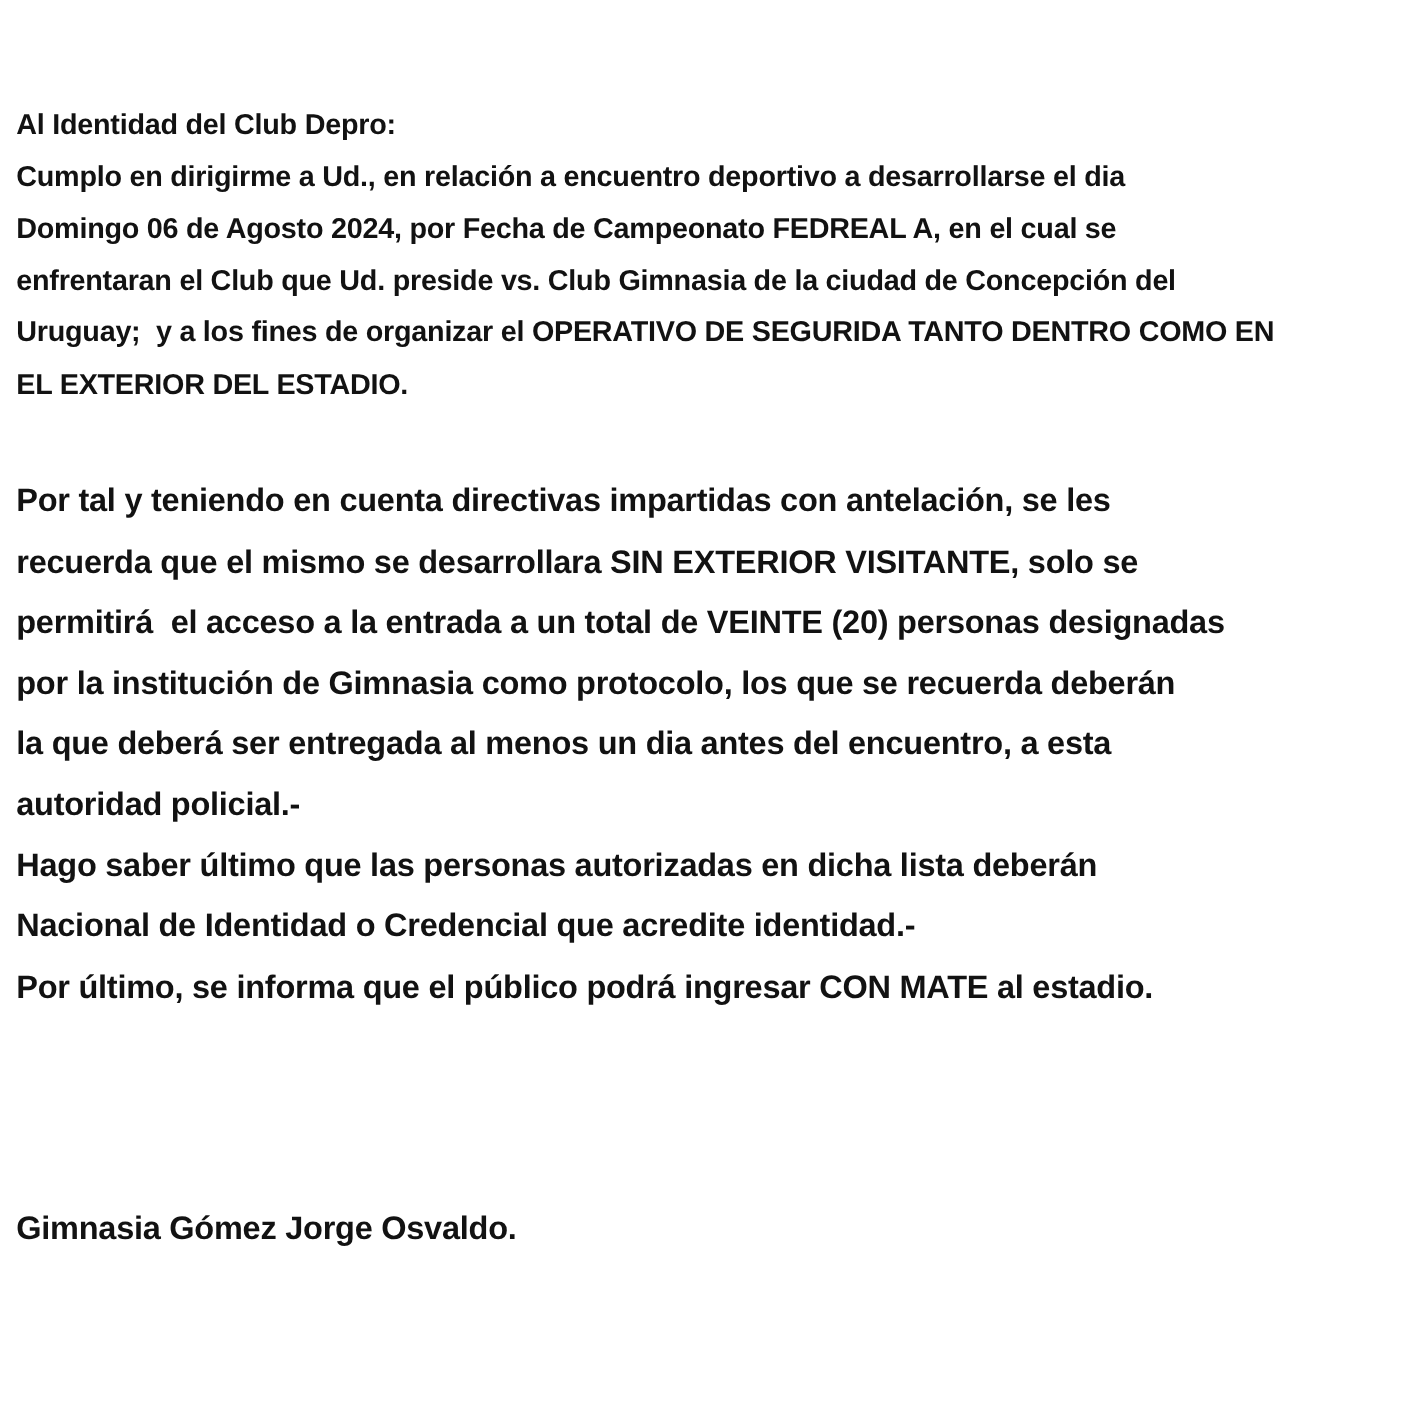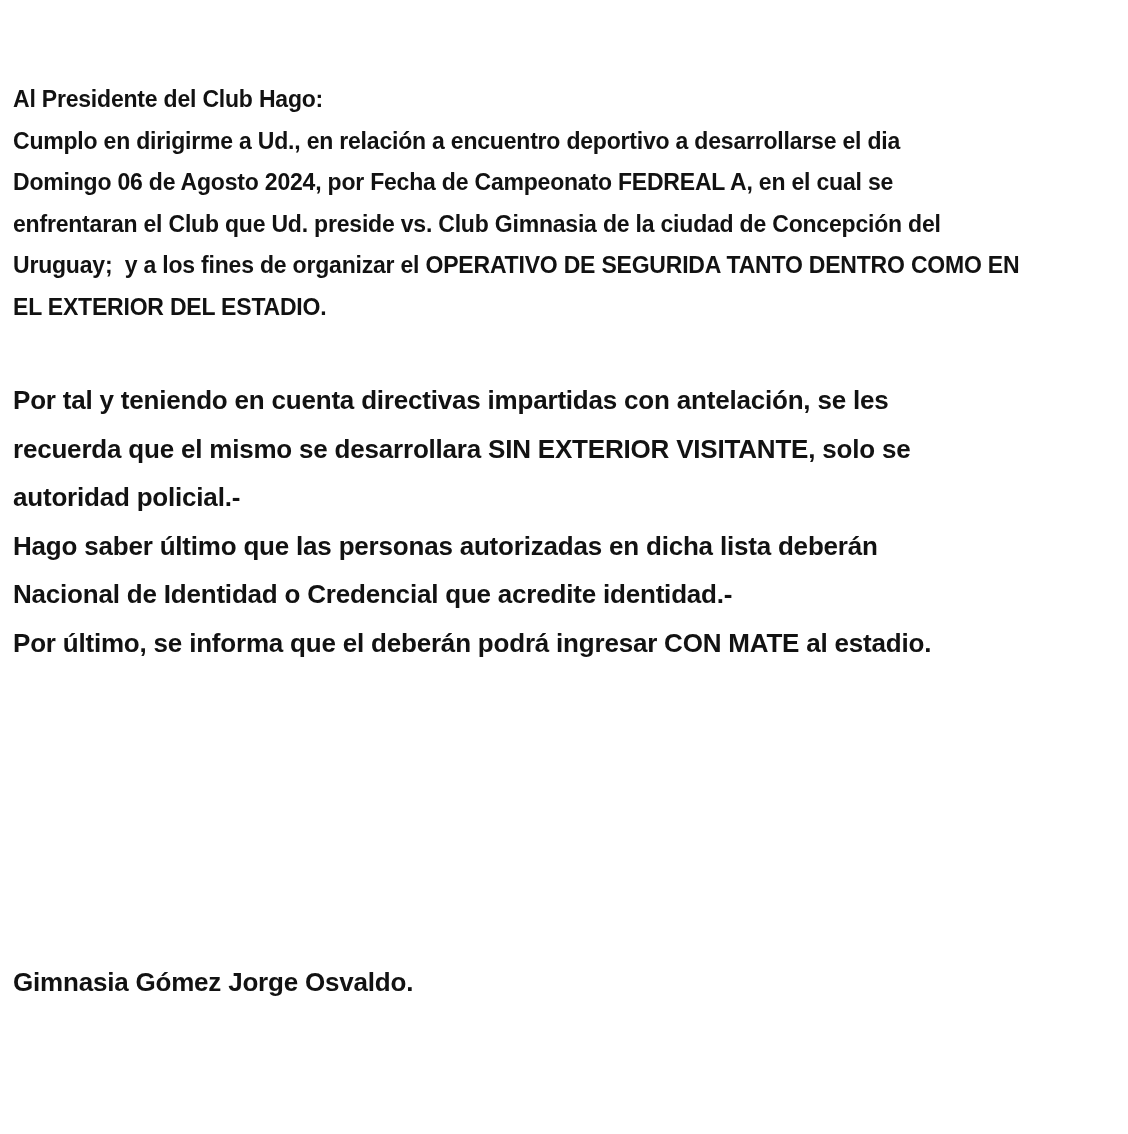--- a/index.html
+++ b/index.html
@@ -44,34 +44,37 @@
     line-height: 48.6px;
     letter-spacing: -0.2px;
   }
 </style>
 </head>
 <body>
 
 <div class="page">
 
   <div class="block block-opening">
-    <div class="line">Al Presidente del Club Hago:</div>
+    <div class="line">Al Identidad del Club Depro:</div>
     <div class="line">Cumplo en dirigirme a Ud., en relación a encuentro deportivo a desarrollarse el dia</div>
     <div class="line">Domingo 06 de Agosto 2024, por Fecha de Campeonato FEDREAL A, en el cual se</div>
     <div class="line">enfrentaran el Club que Ud. preside vs. Club Gimnasia de la ciudad de Concepción del</div>
     <div class="line">Uruguay;  y a los fines de organizar el OPERATIVO DE SEGURIDA TANTO DENTRO COMO EN</div>
     <div class="line">EL EXTERIOR DEL ESTADIO.</div>
   </div>
 
   <div class="block block-body">
     <div class="line">Por tal y teniendo en cuenta directivas impartidas con antelación, se les</div>
     <div class="line">recuerda que el mismo se desarrollara SIN EXTERIOR VISITANTE, solo se</div>
+    <div class="line">permitirá  el acceso a la entrada a un total de VEINTE (20) personas designadas</div>
+    <div class="line">por la institución de Gimnasia como protocolo, los que se recuerda deberán</div>
+    <div class="line">la que deberá ser entregada al menos un dia antes del encuentro, a esta</div>
     <div class="line">autoridad policial.-</div>
     <div class="line">Hago saber último que las personas autorizadas en dicha lista deberán</div>
     <div class="line">Nacional de Identidad o Credencial que acredite identidad.-</div>
-    <div class="line">Por último, se informa que el deberán podrá ingresar CON MATE al estadio.</div>
+    <div class="line">Por último, se informa que el público podrá ingresar CON MATE al estadio.</div>
   </div>
 
   <div class="block block-signature">
     <div class="line">Gimnasia Gómez Jorge Osvaldo.</div>
   </div>
 
 </div>
 
 </body></html>

